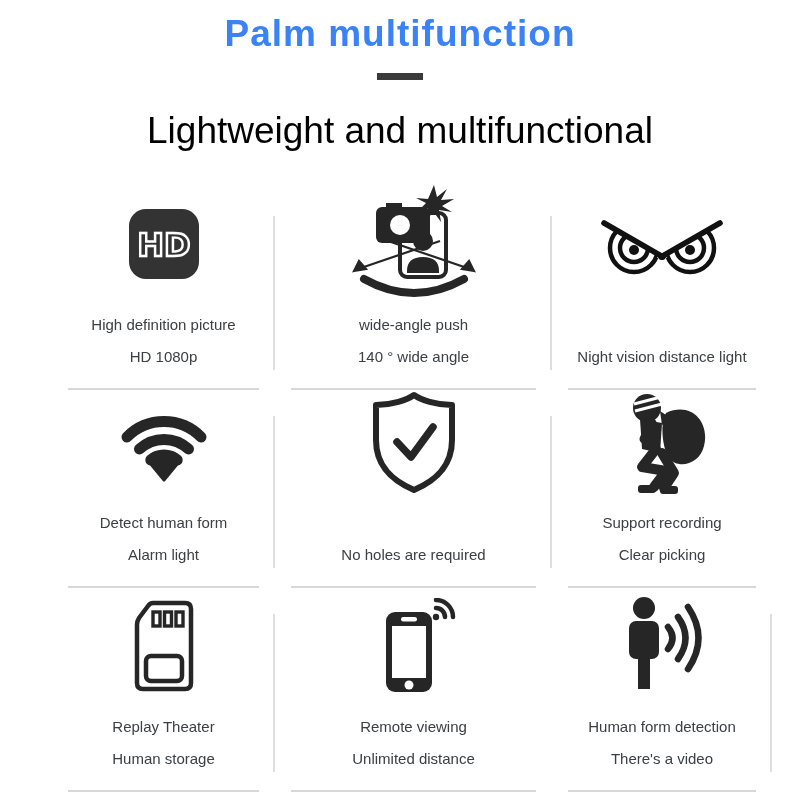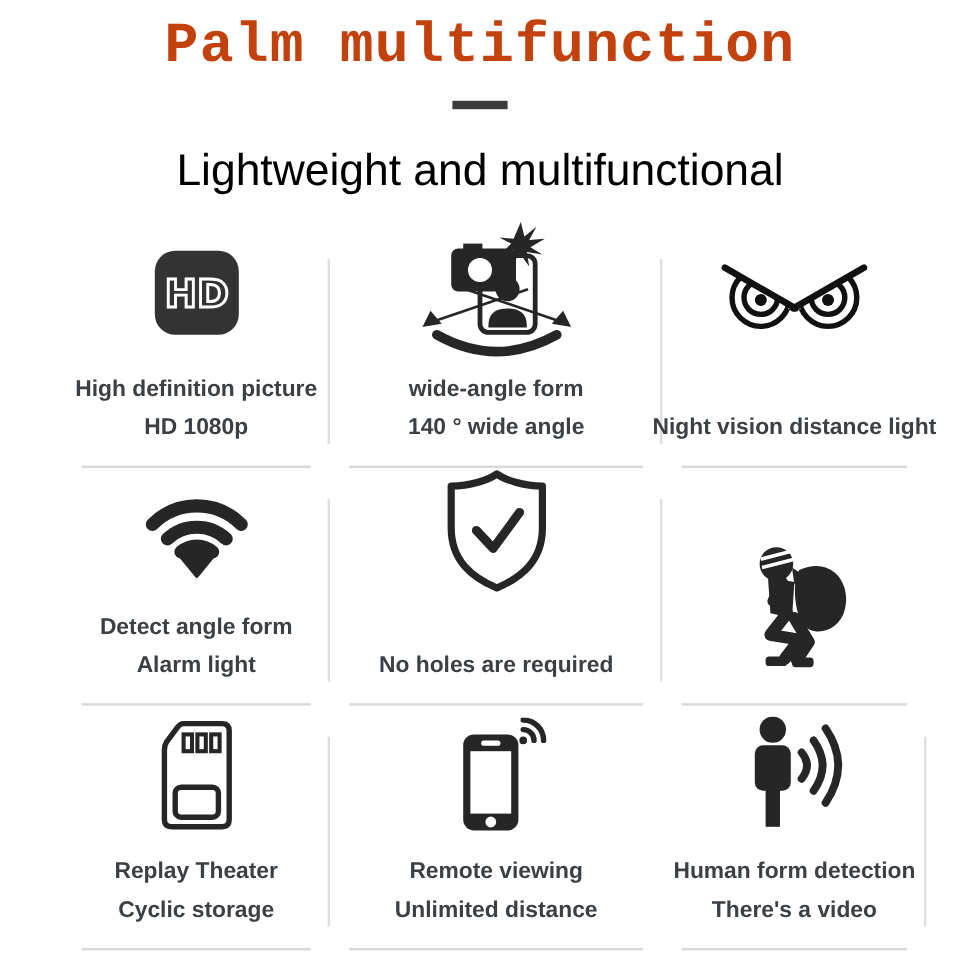--- a/index.html
+++ b/index.html
@@ -6,25 +6,25 @@
   .page{
     position:relative;
     width:800px;height:800px;
     background:#ffffff;
     overflow:hidden;
     font-family:"Liberation Sans", sans-serif;
   }
   
   .header{ text-align:center; padding-top:14px; height:176px; }
   .title{
-    font-family:Liberation Mono, monospace;
+    font-family:Liberation Sans, sans-serif;
     font-weight:800;
-    font-size:47px;
+    font-size:37px;
     letter-spacing:1px;
-    color:#c2410c;
+    color:#3b82f6;
     line-height:1.1;
   }
   .title-dash{
     width:46px;height:7px;
     background:#3b3b3b;
     margin:18px auto 0 auto;
   }
   .subtitle{
     margin-top:30px;
     font-size:37px;
@@ -58,23 +58,22 @@
   }
   .icon-box{
     height:100px; display:flex; align-items:center; justify-content:center;
     margin-bottom:14px;
   }
   .caption{
     height:62px; display:flex; flex-direction:column;
     justify-content:flex-end; align-items:center; gap:6px;
   }
   .cap-line{
-    font-size:19px; line-height:26px; color:#3b4045;
+    font-size:15px; line-height:26px; color:#3b4045;
     white-space:nowrap;
-    font-weight:bold;
   }
 </style>
 </head>
 <body>
 
 <div class="page">
 
   <div class="header">
     <div class="title">Palm multifunction</div>
     <div class="title-dash"></div>
@@ -114,21 +113,21 @@
             <line x1="92" y1="56" x2="10" y2="84"></line>
             <path d="M6 86 L18 84 L11 76 Z"></path>
             <line x1="40" y1="56" x2="122" y2="84"></line>
             <path d="M126 86 L114 84 L121 76 Z"></path>
           </g>
 
           <path d="M16 94 Q66 122 116 94" fill="none" stroke="#262626" stroke-width="8" stroke-linecap="round"></path>
         </svg>
       </div>
       <div class="caption">
-        <div class="cap-line">wide-angle form</div>
+        <div class="cap-line">wide-angle push</div>
         <div class="cap-line">140 ° wide angle</div>
       </div>
     </div>
 
     <div class="cell">
       <div class="icon-box">
         <svg width="122" height="68" viewBox="0 0 122 68">
 
           <circle cx="33" cy="38" r="24" fill="none" stroke="#111111" stroke-width="4.5"></circle>
           <circle cx="33" cy="38" r="14" fill="none" stroke="#111111" stroke-width="4.5"></circle>
@@ -156,21 +155,21 @@
         <svg width="98" height="80" viewBox="0 0 98 80">
           <g fill="none" stroke="#262626" stroke-width="11" stroke-linecap="round">
             <path d="M12 35 A52 52 0 0 1 86 35"></path>
             <path d="M24.5 47 A36 36 0 0 1 73.5 47"></path>
             <path d="M35.8 58 A20 20 0 0 1 62.2 58"></path>
           </g>
           <path d="M49 78 L35 61 Q49 50 63 61 Z" fill="#262626" stroke="#262626" stroke-width="3" stroke-linejoin="round"></path>
         </svg>
       </div>
       <div class="caption">
-        <div class="cap-line">Detect angle form</div>
+        <div class="cap-line">Detect human form</div>
         <div class="cap-line">Alarm light</div>
       </div>
     </div>
 
     <div class="cell vline">
       <div class="icon-box">
         <svg width="92" height="104" viewBox="0 0 92 104">
           <path d="M46 5 C53 10 68 15 84 15 L84 50 C84 77 67 91 46 100 C25 91 8 77 8 50 L8 15 C24 15 39 10 46 5 Z" fill="none" stroke="#262626" stroke-width="6" stroke-linejoin="round"></path>
           <path d="M29 52 L43 67 L65 37" fill="none" stroke="#262626" stroke-width="7.5" stroke-linecap="round" stroke-linejoin="round"></path>
         </svg>
@@ -194,36 +193,40 @@
           <path d="M24 30 L46 34 L44 64 L26 60 Z" fill="#262626"></path>
 
           <path d="M36 34 L28 50" stroke="#262626" stroke-width="9" stroke-linecap="round" fill="none"></path>
 
           <path d="M40 60 L26 78 L50 82 L38 98" fill="none" stroke="#262626" stroke-width="10" stroke-linejoin="round" stroke-linecap="round"></path>
           <path d="M46 64 L58 84 L48 99" fill="none" stroke="#262626" stroke-width="10" stroke-linejoin="round" stroke-linecap="round"></path>
 
           <rect x="22" y="96" width="18" height="8" rx="3" fill="#262626"></rect>
           <rect x="44" y="97" width="18" height="8" rx="3" fill="#262626"></rect>
         </svg>
+      </div>
+      <div class="caption">
+        <div class="cap-line">Support recording</div>
+        <div class="cap-line">Clear picking</div>
       </div>
     </div>
 
     <div class="cell vline">
       <div class="icon-box">
         <svg width="66" height="94" viewBox="0 0 66 94">
           <path d="M22 4 L54 4 Q60 4 60 10 L60 84 Q60 90 54 90 L12 90 Q6 90 6 84 L6 26 Q6 22 8 19 L17 7 Q19 4 22 4 Z" fill="none" stroke="#262626" stroke-width="4.5" stroke-linejoin="round"></path>
           <rect x="22" y="13" width="7" height="14" fill="none" stroke="#262626" stroke-width="3.4"></rect>
           <rect x="33.5" y="13" width="7" height="14" fill="none" stroke="#262626" stroke-width="3.4"></rect>
           <rect x="45" y="13" width="7" height="14" fill="none" stroke="#262626" stroke-width="3.4"></rect>
           <rect x="15" y="57" width="36" height="25" rx="5" fill="none" stroke="#262626" stroke-width="4.5"></rect>
         </svg>
       </div>
       <div class="caption">
         <div class="cap-line">Replay Theater</div>
-        <div class="cap-line">Cyclic storage</div>
+        <div class="cap-line">Human storage</div>
       </div>
     </div>
 
     <div class="cell">
       <div class="icon-box">
         <svg width="88" height="96" viewBox="0 0 88 96">
           <rect x="16" y="14" width="46" height="80" rx="9" fill="#262626"></rect>
           <rect x="22" y="28" width="34" height="52" fill="#ffffff"></rect>
           <rect x="31" y="19" width="16" height="4.5" rx="2.2" fill="#ffffff"></rect>
           <circle cx="39" cy="87" r="4.5" fill="#ffffff"></circle>

